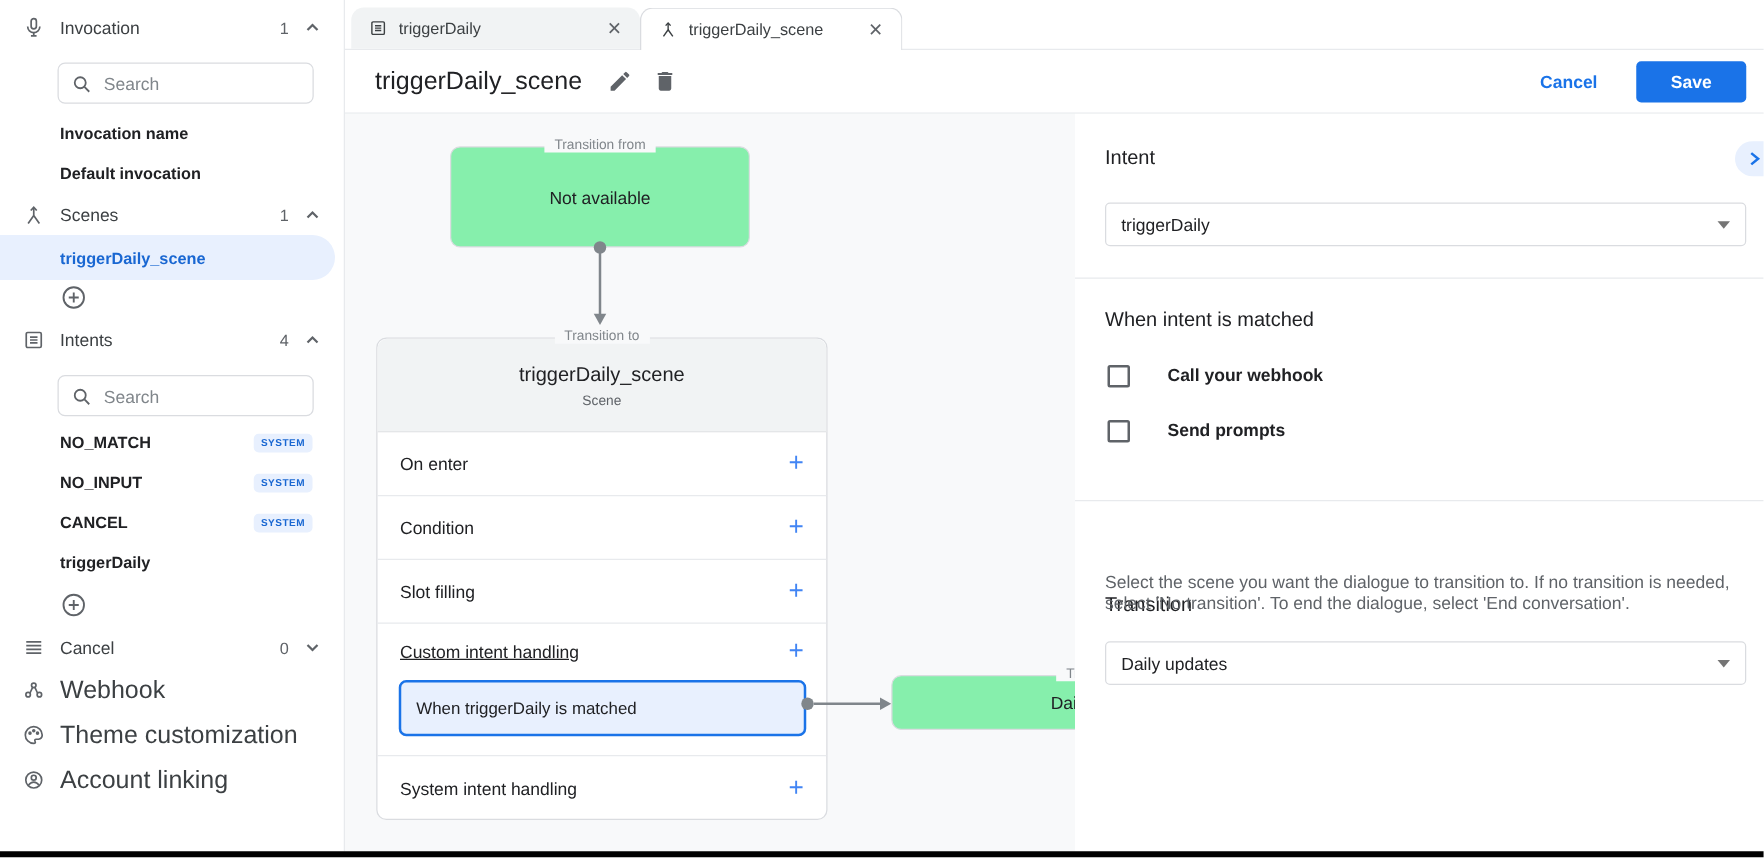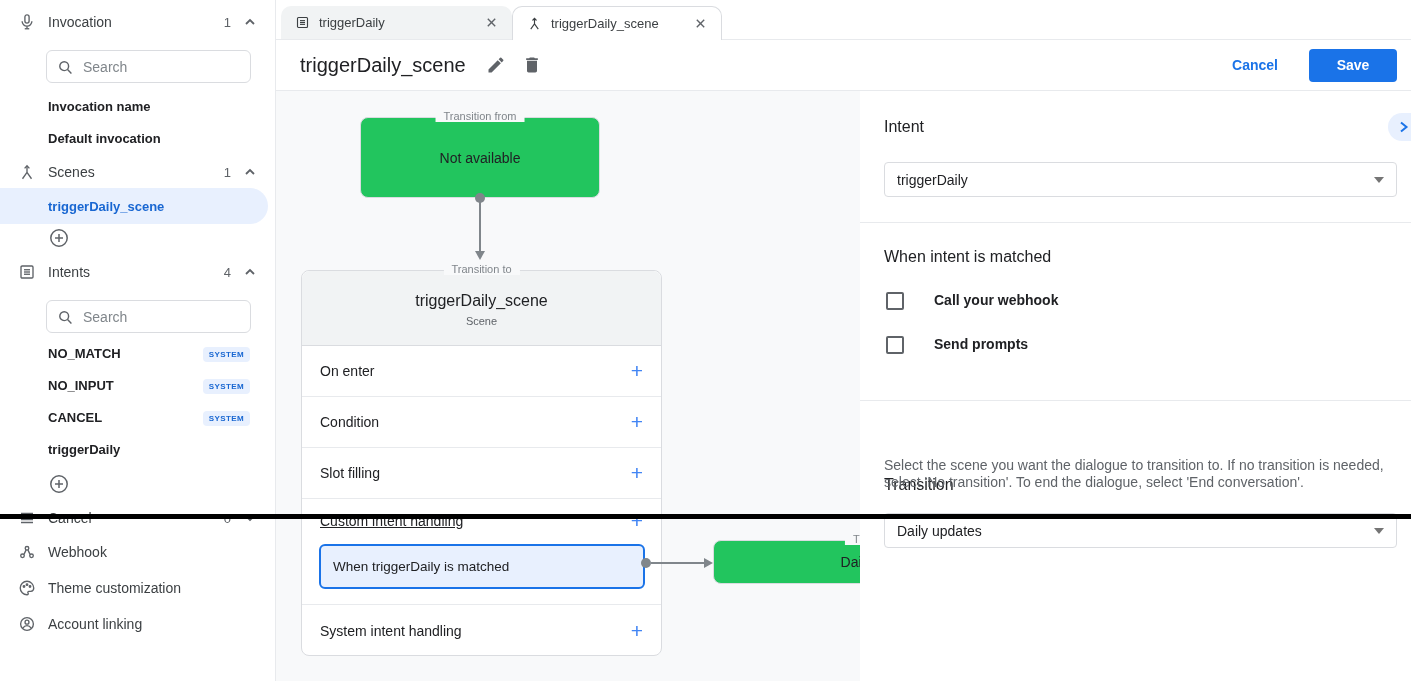--- a/index.html
+++ b/index.html
@@ -1,18 +1,18 @@
 <!DOCTYPE html>
 <html><head>
 <meta charset="utf-8">
 <style>
   * { margin:0; padding:0; box-sizing:border-box; }
   html,body { width:1411px; height:686px; overflow:hidden; background:#fff;
               font-family:"Liberation Sans", sans-serif; color:#202124; }
-  .root { position:relative; width:1411px; height:519px;padding-left:44px; }
+  .root { position:relative; width:1411px; height:686px;padding-left:44px; }
 
   
   .sidebar { position:absolute; left:0; top:0; width:276px; height:681px;
              background:#fff; border-right:1px solid #e8eaed; }
   .sb-abs { position:absolute; }
   .section-header { left:0; right:0; height:28px; display:flex; align-items:center; }
   .section-header .sec-icon { position:absolute; left:18px; width:18px; height:18px; }
   .section-header .sec-label { position:absolute; left:48px; font-size:14px; color:#3c4043; }
   .section-header .sec-count { position:absolute; right:44px; font-size:13px; color:#5f6368; }
   .section-header .sec-chev { position:absolute; right:18px; width:14px; height:14px; cursor:pointer; }
@@ -26,21 +26,21 @@
   .sb-selected { left:0; width:268px; height:36px; background:#e8f0fe;
                  border-radius:0 18px 18px 0; display:flex; align-items:center; cursor:pointer; }
   .sb-selected span { margin-left:48px; font-size:13px; font-weight:700; color:#1967d2; }
   .plus-circle { left:49px; width:20px; height:20px; cursor:pointer; }
   .intent-row { left:0; right:0; height:20px; }
   .intent-row .iname { position:absolute; left:48px; font-size:13px; font-weight:700; cursor:pointer; }
   .badge { position:absolute; right:25px; top:1px; background:#e8f0fe; color:#1967d2;
            font-size:8px; font-weight:700; letter-spacing:.4px; padding:3px 6px; border-radius:4px; }
   .link-row { left:0; right:0; height:24px; display:flex; align-items:center; cursor:pointer; }
   .link-row .sec-icon { position:absolute; left:18px; width:18px; height:18px; }
-  .link-row .link-label { position:absolute; left:48px; font-size:14px; color:#3c4043; }
+  .link-row .link-label { position:absolute; left:48px; font-size:20px; color:#3c4043; }
 
   
   .tabstrip { position:absolute; left:276px; top:0; width:1135px; height:40px; background:#fff;
               border-bottom:1px solid #e8eaed; display:flex; align-items:flex-end; padding-left:5px; }
   .tab { height:33px; display:flex; align-items:center; gap:9px; padding:0 14px;
          border-radius:10px 10px 0 0; font-size:13px; color:#3c4043; cursor:pointer; }
   .tab-inactive { width:231px; background:#f1f3f4; }
   .tab-active { width:210px; background:#fff; border:1px solid #dadce0; border-bottom:none;
                 height:34px; margin-bottom:-1px; }
   .tab .tab-label { flex:1 1 auto; white-space:nowrap; overflow:hidden; }
@@ -57,21 +57,21 @@
   .cancel-btn { font-size:14px; font-weight:600; color:#1a73e8; margin-right:31px;
                 background:none; border:none; cursor:pointer; font-family:"Liberation Sans",sans-serif; }
   .save-btn { width:88px; height:33px; margin-right:14px; background:#1a73e8; color:#fff;
               font-size:14px; font-weight:600; border:none; border-radius:4px; cursor:pointer;
               font-family:"Liberation Sans",sans-serif; }
 
   
   .canvas { position:absolute; left:276px; top:91px; width:584px; height:590px;
             background:#f8f9fa; overflow:hidden; }
   .cv-abs { position:absolute; }
-  .flow-box { background:#22c55e; border:1px solid #dadce0; border-radius:8px; }
+  .flow-box { background:#86efac; border:1px solid #dadce0; border-radius:8px; }
   .flow-legend { position:absolute; top:-8px; left:50%; transform:translateX(-50%);
                  background:#f8f9fa; padding:0 8px; font-size:11px; color:#80868b; white-space:nowrap; }
   .tfrom { left:84px; top:26px; width:240px; height:81px; display:flex; align-items:center; justify-content:center; }
   .tfrom .tfrom-text { font-size:14px; color:#202124; }
   .dot { width:10px; height:10px; border-radius:50%; background:#80868b; }
   .vline { left:203px; top:110px; width:2px; height:52px; background:#80868b; }
   .arrow-down { left:199px; top:160px; width:0; height:0;
                 border-left:5px solid transparent; border-right:5px solid transparent;
                 border-top:9px solid #80868b; }
   .hline { left:375px; top:471px; width:53px; height:2px; background:#80868b; }

